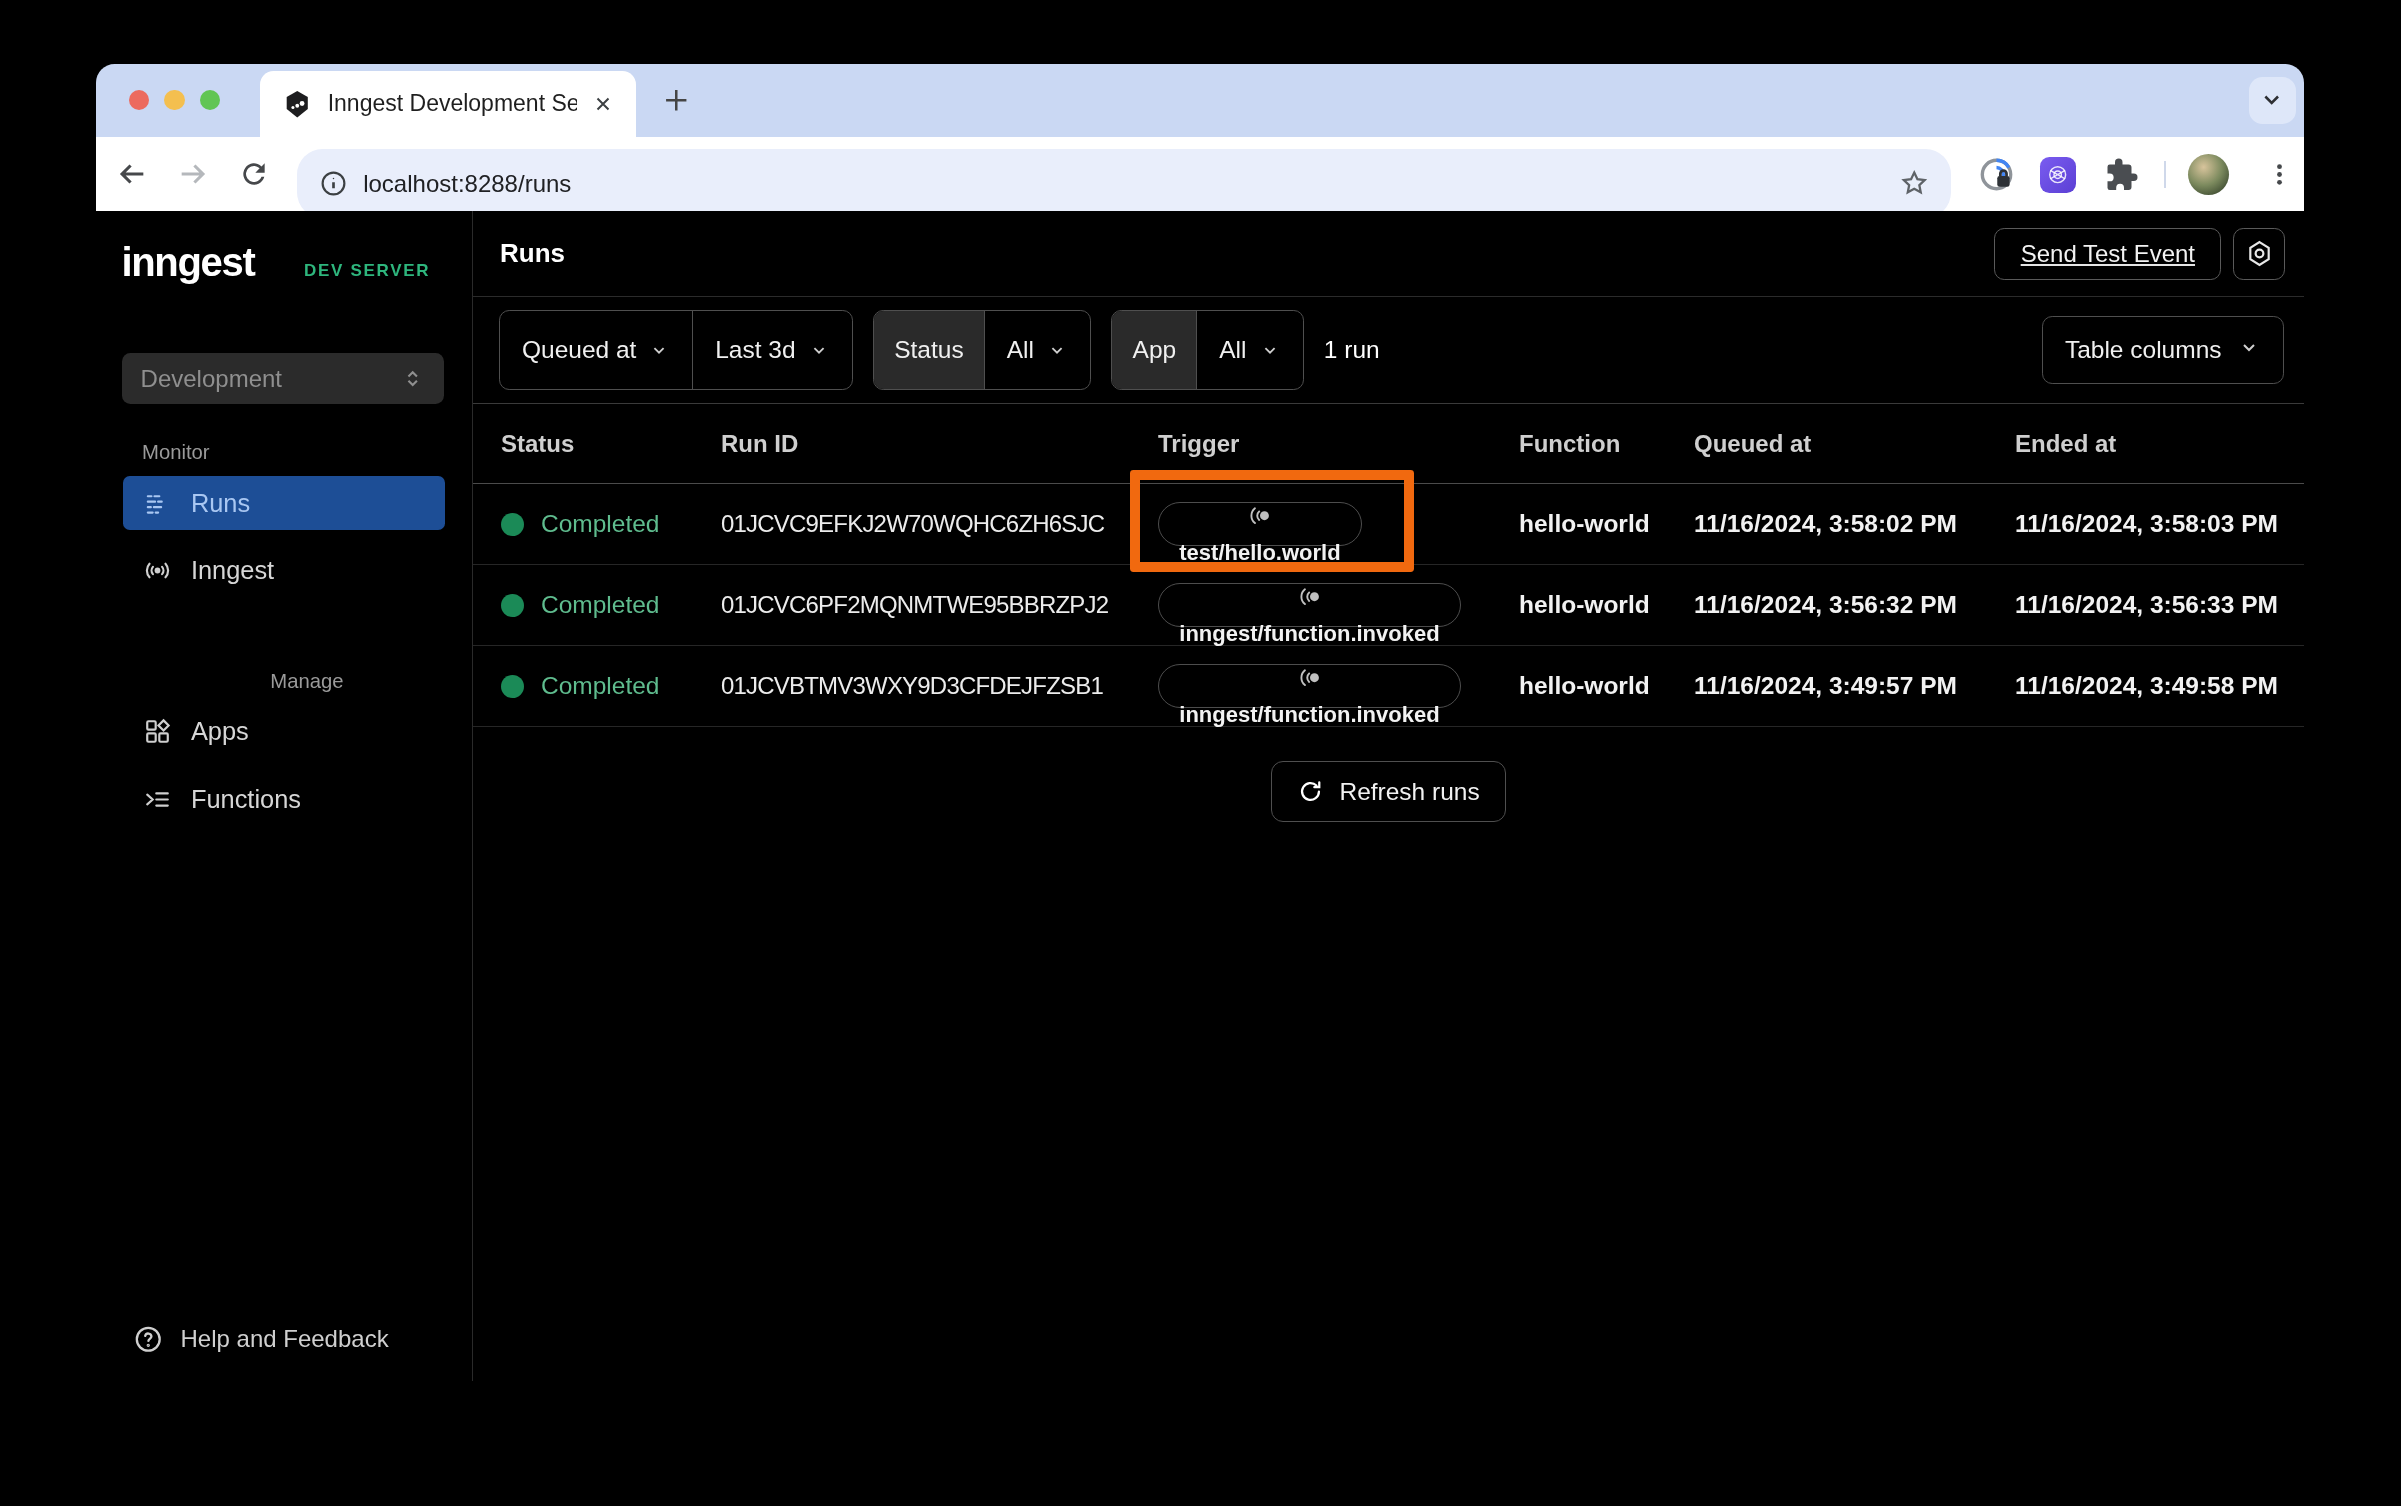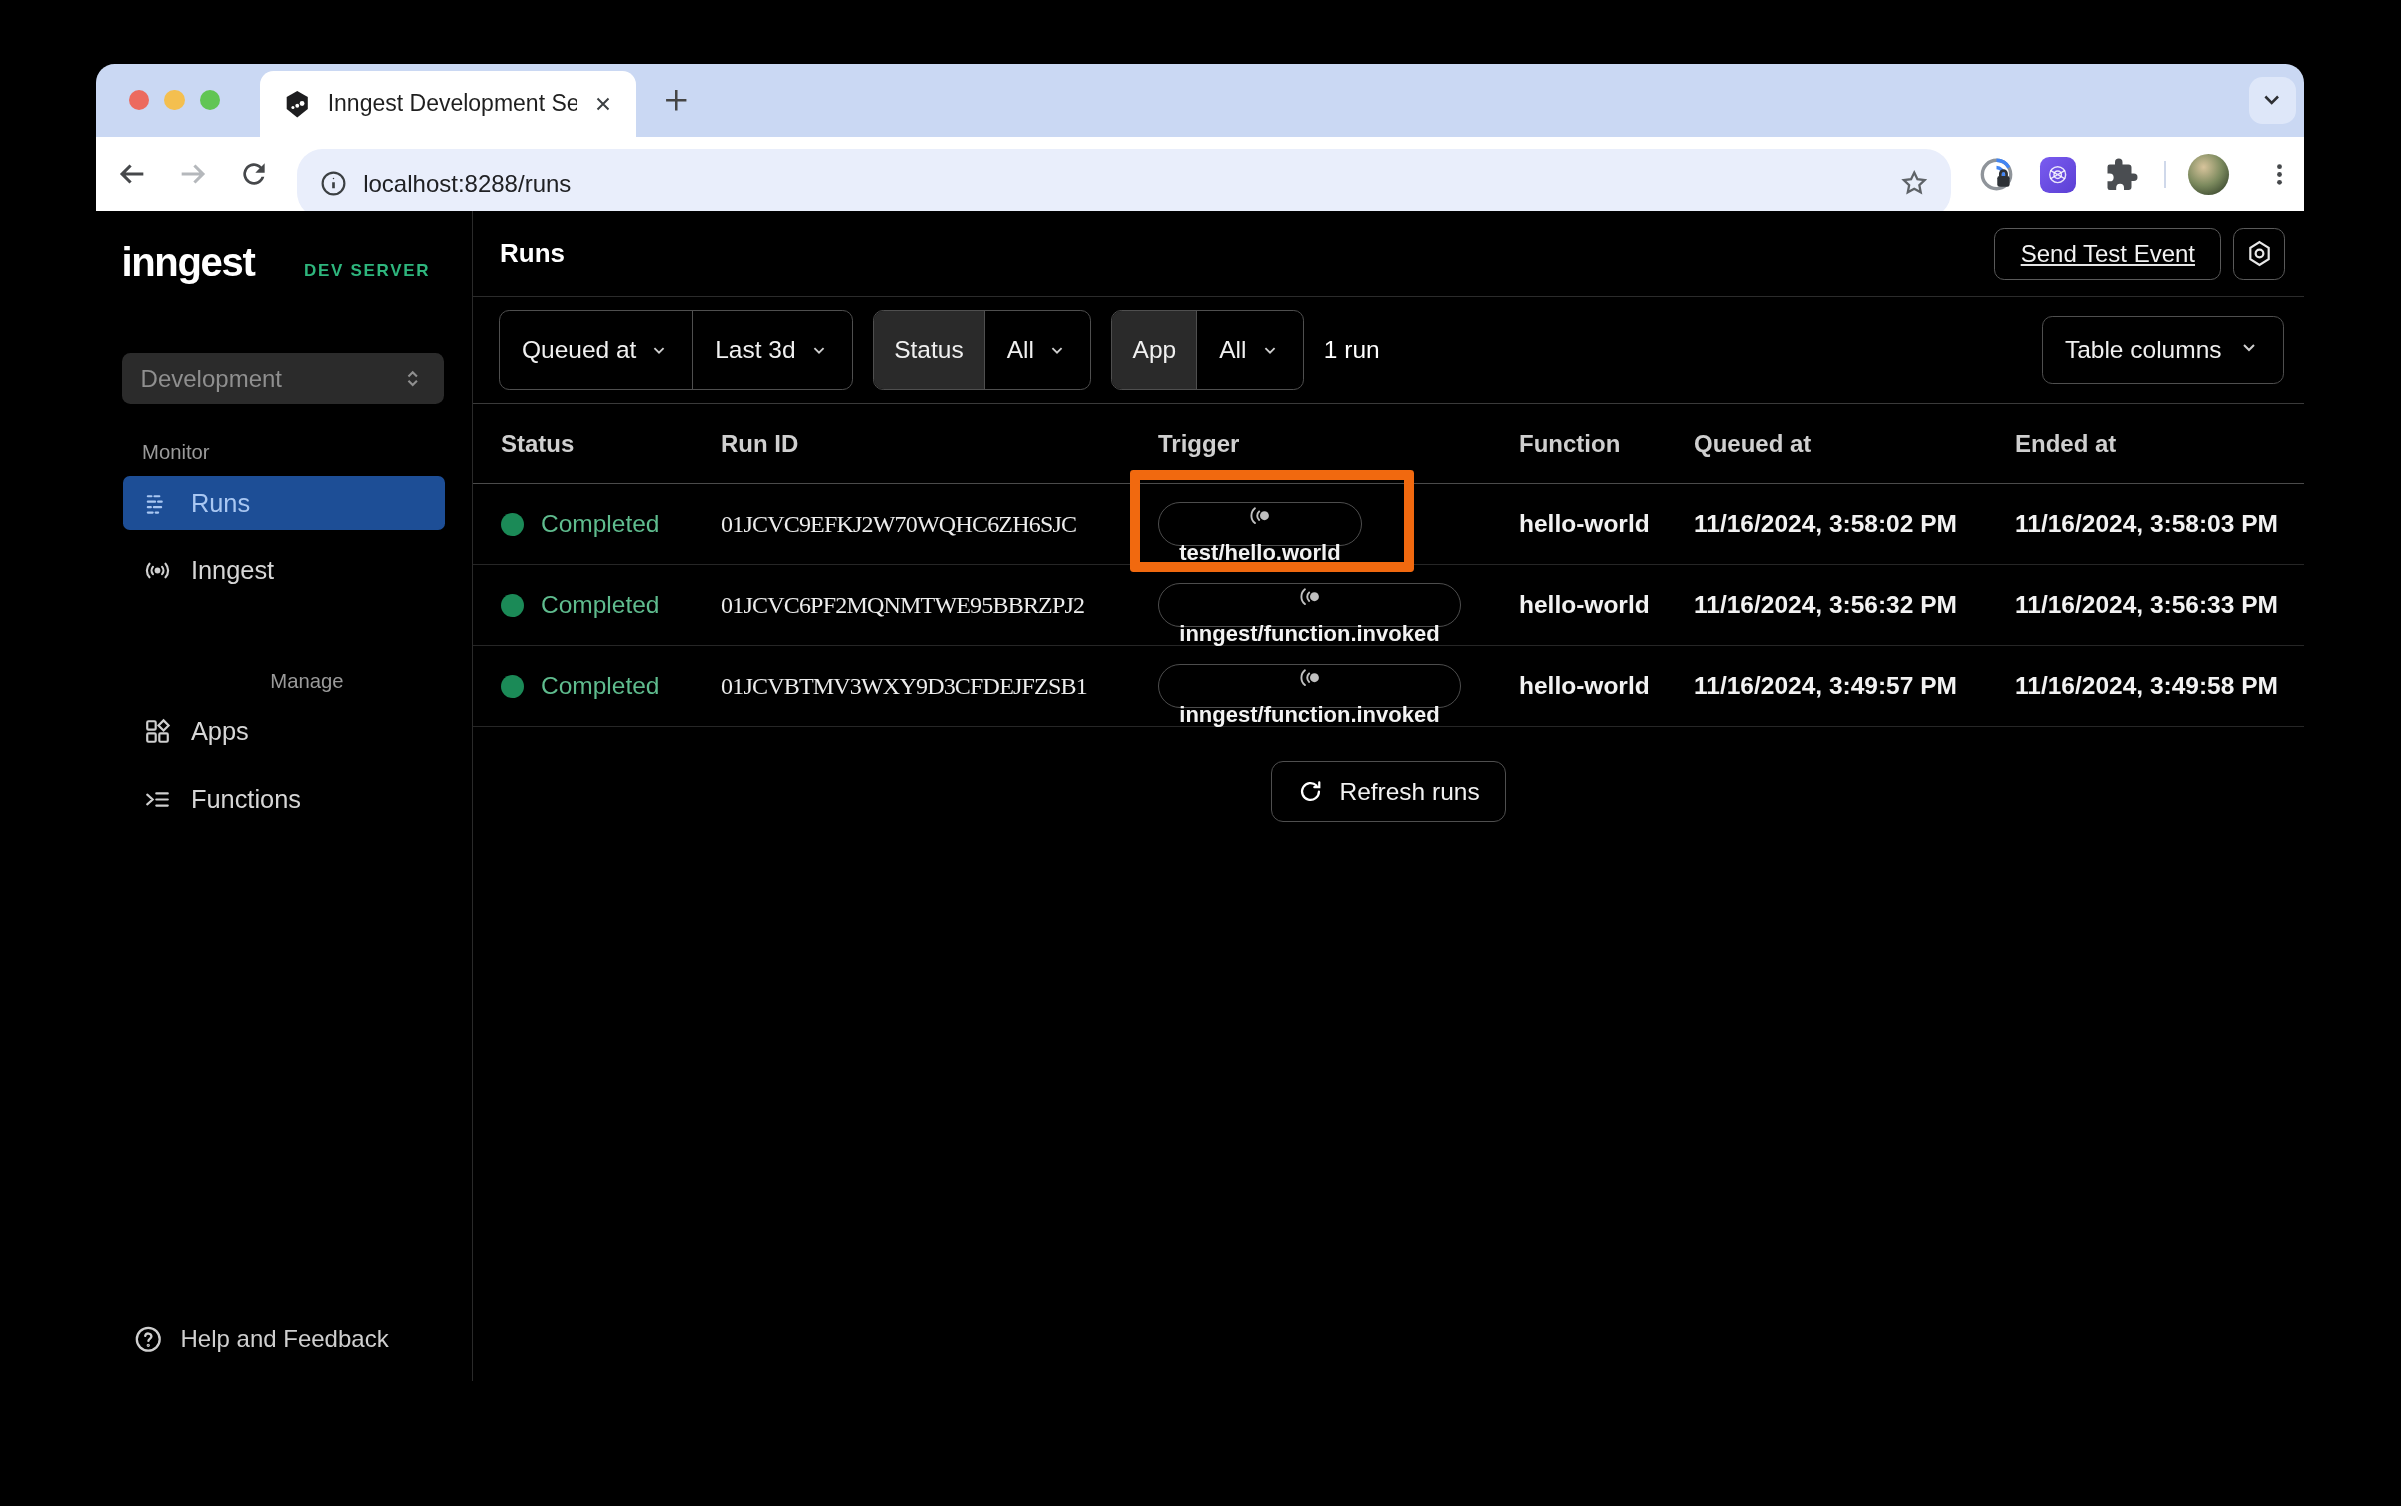--- a/index.html
+++ b/index.html
@@ -85,21 +85,21 @@
               gap:15.2px; padding:0 22px; font-size:24.5px; font-weight:500; color:#f0f0f0; }
 
   .thead { height:80px; display:grid; grid-template-columns:220px 437px 361px 175px 321px 1fr;
            align-items:center; padding-left:28px; border-bottom:0.8px solid #4b4b4b;
            font-size:24px; font-weight:600; color:#cfcfcf; }
   .t-row { height:81px; display:grid; grid-template-columns:220px 437px 361px 175px 321px 1fr;
            align-items:center; padding-left:28px; border-bottom:0.8px solid #262626; }
   .cell-status { display:flex; align-items:center; gap:17px; }
   .dot { width:23px; height:23px; border-radius:50%; background:#1b8a57; }
   .status-txt { font-size:24.5px; font-weight:500; color:#5FBC8E; }
-  .runid { font-family:Liberation Serif, serif; font-size:24px; color:#ececec; letter-spacing:-0.8px; }
+  .runid { font-family:Liberation Sans, sans-serif; font-size:24px; color:#ececec; letter-spacing:-0.8px; }
   .pill { display:inline-flex; align-items:center; height:44px; border:0.8px solid #4d4d4d; border-radius:22px;
           padding:0 20.3px; gap:12px; max-width:100%;flex-direction:column; }
   .pill .pic { color:#c0c0c0; display:flex; flex:none; }
   .pill-txt { font-size:22px; font-weight:600; color:#f2f2f2; white-space:nowrap; }
   .bold-cell { font-size:24.5px; font-weight:600; color:#f2f2f2; white-space:nowrap; }
 
   .highlight-box { position:absolute; left:657px; top:259px; width:284px; height:102px;
                    border:10.2px solid #F1690F; border-radius:3.4px; z-index:5; pointer-events:none; }
 
   .refresh-wrap { display:flex; justify-content:center; margin-top:34px; }

